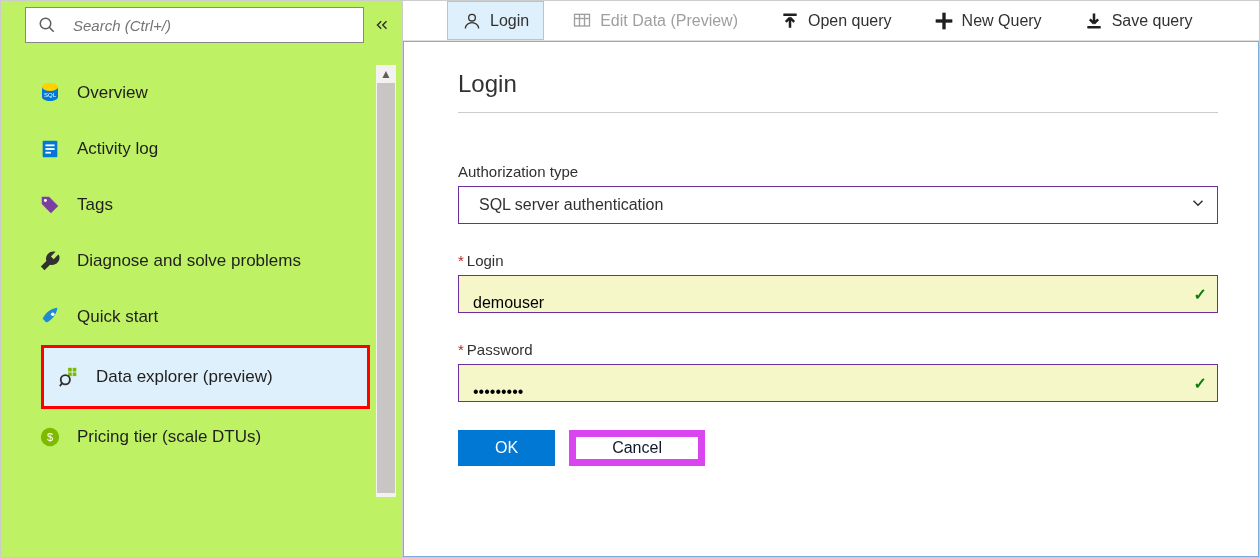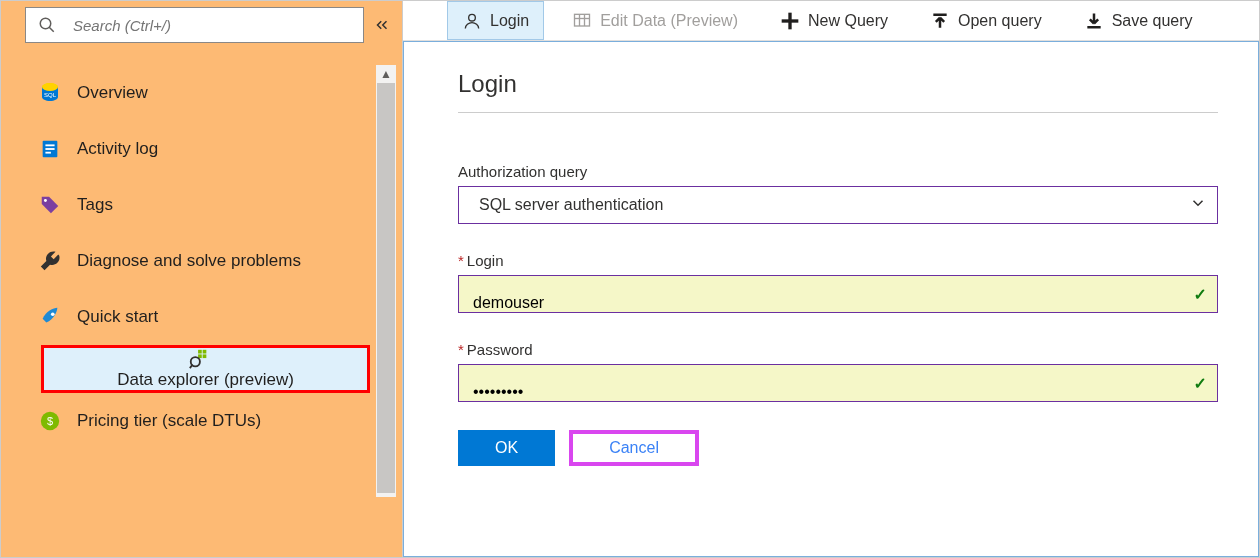--- a/index.html
+++ b/index.html
@@ -11,21 +11,21 @@
       height: 558px;
       overflow: hidden;
       background: #ffffff;
       border: 1px solid #ccc;
     }
     .layout { display: flex; height: 100%; }
 
     
     .sidebar {
       width: 402px;
-      background: #fdba74;
+      background: #bef264;
       border-right: 1px solid #ccc;
       display: flex;
       flex-direction: column;
       padding: 6px 0 0 0;
     }
     .search-row {
       display: flex;
       align-items: center;
       padding: 0 2px 0 24px;
       margin-bottom: 22px;
@@ -94,22 +94,21 @@
       height: 56px;
       padding: 0 12px;
       font-size: 17px;
       color: #201f1e;
     }
     .nav-item.highlight {
       background: #def0fb;
       border: 3px solid #ff0000;
       margin-left: 16px;
       margin-right: -8px;
-      height: 48px;
-      flex-direction: column;
+      height: 64px;
     }
     .nav-icon {
       width: 26px;
       height: 26px;
       margin-right: 14px;
       display: inline-flex;
       align-items: center;
       justify-content: center;
     }
     .section-heading {
@@ -233,22 +232,22 @@
       cursor: pointer;
     }
     .btn.primary {
       background: #0078d4;
       color: #ffffff;
       border: 1px solid #0078d4;
       font-weight: 400;
     }
     .btn.secondary {
       background: #ffffff;
-      color: #3b82f6;
-      border: 4px solid #d946ef;
+      color: #0f172a;
+      border: 7px solid #d946ef;
     }
   </style>
 </head>
 <body>
 
 <div class="layout">
 
   <div class="sidebar">
     <div class="search-row">
       <div class="search-box">
@@ -370,51 +369,51 @@
               <line x1="3" y1="9" x2="21" y2="9"></line>
               <line x1="9" y1="4" x2="9" y2="18"></line>
               <line x1="15" y1="4" x2="15" y2="18"></line>
             </svg>
         </span>
         <span>Edit Data (Preview)</span>
       </div>
       <div class="tb-item">
         <span class="tb-icon">
           <svg width="20" height="20" viewBox="0 0 24 24" fill="#201f1e">
-              <rect x="10" y="2" width="4" height="20"></rect>
-              <rect x="2" y="10" width="20" height="4"></rect>
-            </svg>
-        </span>
-        <span>New Query</span>
+              <rect x="4" y="3" width="16" height="3"></rect>
+              <path d="M12 20V8m0 0l-5 5m5-5l5 5" stroke="#201f1e" stroke-width="3" fill="none"></path>
+            </svg>
+        </span>
+        <span>Open query</span>
       </div>
       <div class="tb-item">
         <span class="tb-icon">
           <svg width="20" height="20" viewBox="0 0 24 24" fill="#201f1e">
-              <rect x="4" y="3" width="16" height="3"></rect>
-              <path d="M12 20V8m0 0l-5 5m5-5l5 5" stroke="#201f1e" stroke-width="3" fill="none"></path>
-            </svg>
-        </span>
-        <span>Open query</span>
+              <rect x="10" y="2" width="4" height="20"></rect>
+              <rect x="2" y="10" width="20" height="4"></rect>
+            </svg>
+        </span>
+        <span>New Query</span>
       </div>
       <div class="tb-item">
         <span class="tb-icon">
           <svg width="20" height="20" viewBox="0 0 24 24" fill="#201f1e">
               <rect x="4" y="18" width="16" height="3"></rect>
               <path d="M12 3v12m0 0l-5-5m5 5l5-5" stroke="#201f1e" stroke-width="3" fill="none"></path>
             </svg>
         </span>
         <span>Save query</span>
       </div>
     </div>
 
     <div class="content-wrap">
       <div class="login-panel">
         <div class="login-title">Login</div>
 
-        <div class="field-label">Authorization query</div>
+        <div class="field-label">Authorization type</div>
         <div class="select-wrap">
           <span>SQL server authentication</span>
           <span class="chevron">
             <svg width="18" height="18" viewBox="0 0 24 24" fill="none" stroke="#323130" stroke-width="2">
                 <polyline points="6 9 12 15 18 9"></polyline>
               </svg>
           </span>
         </div>
 
         <div class="field-label">

